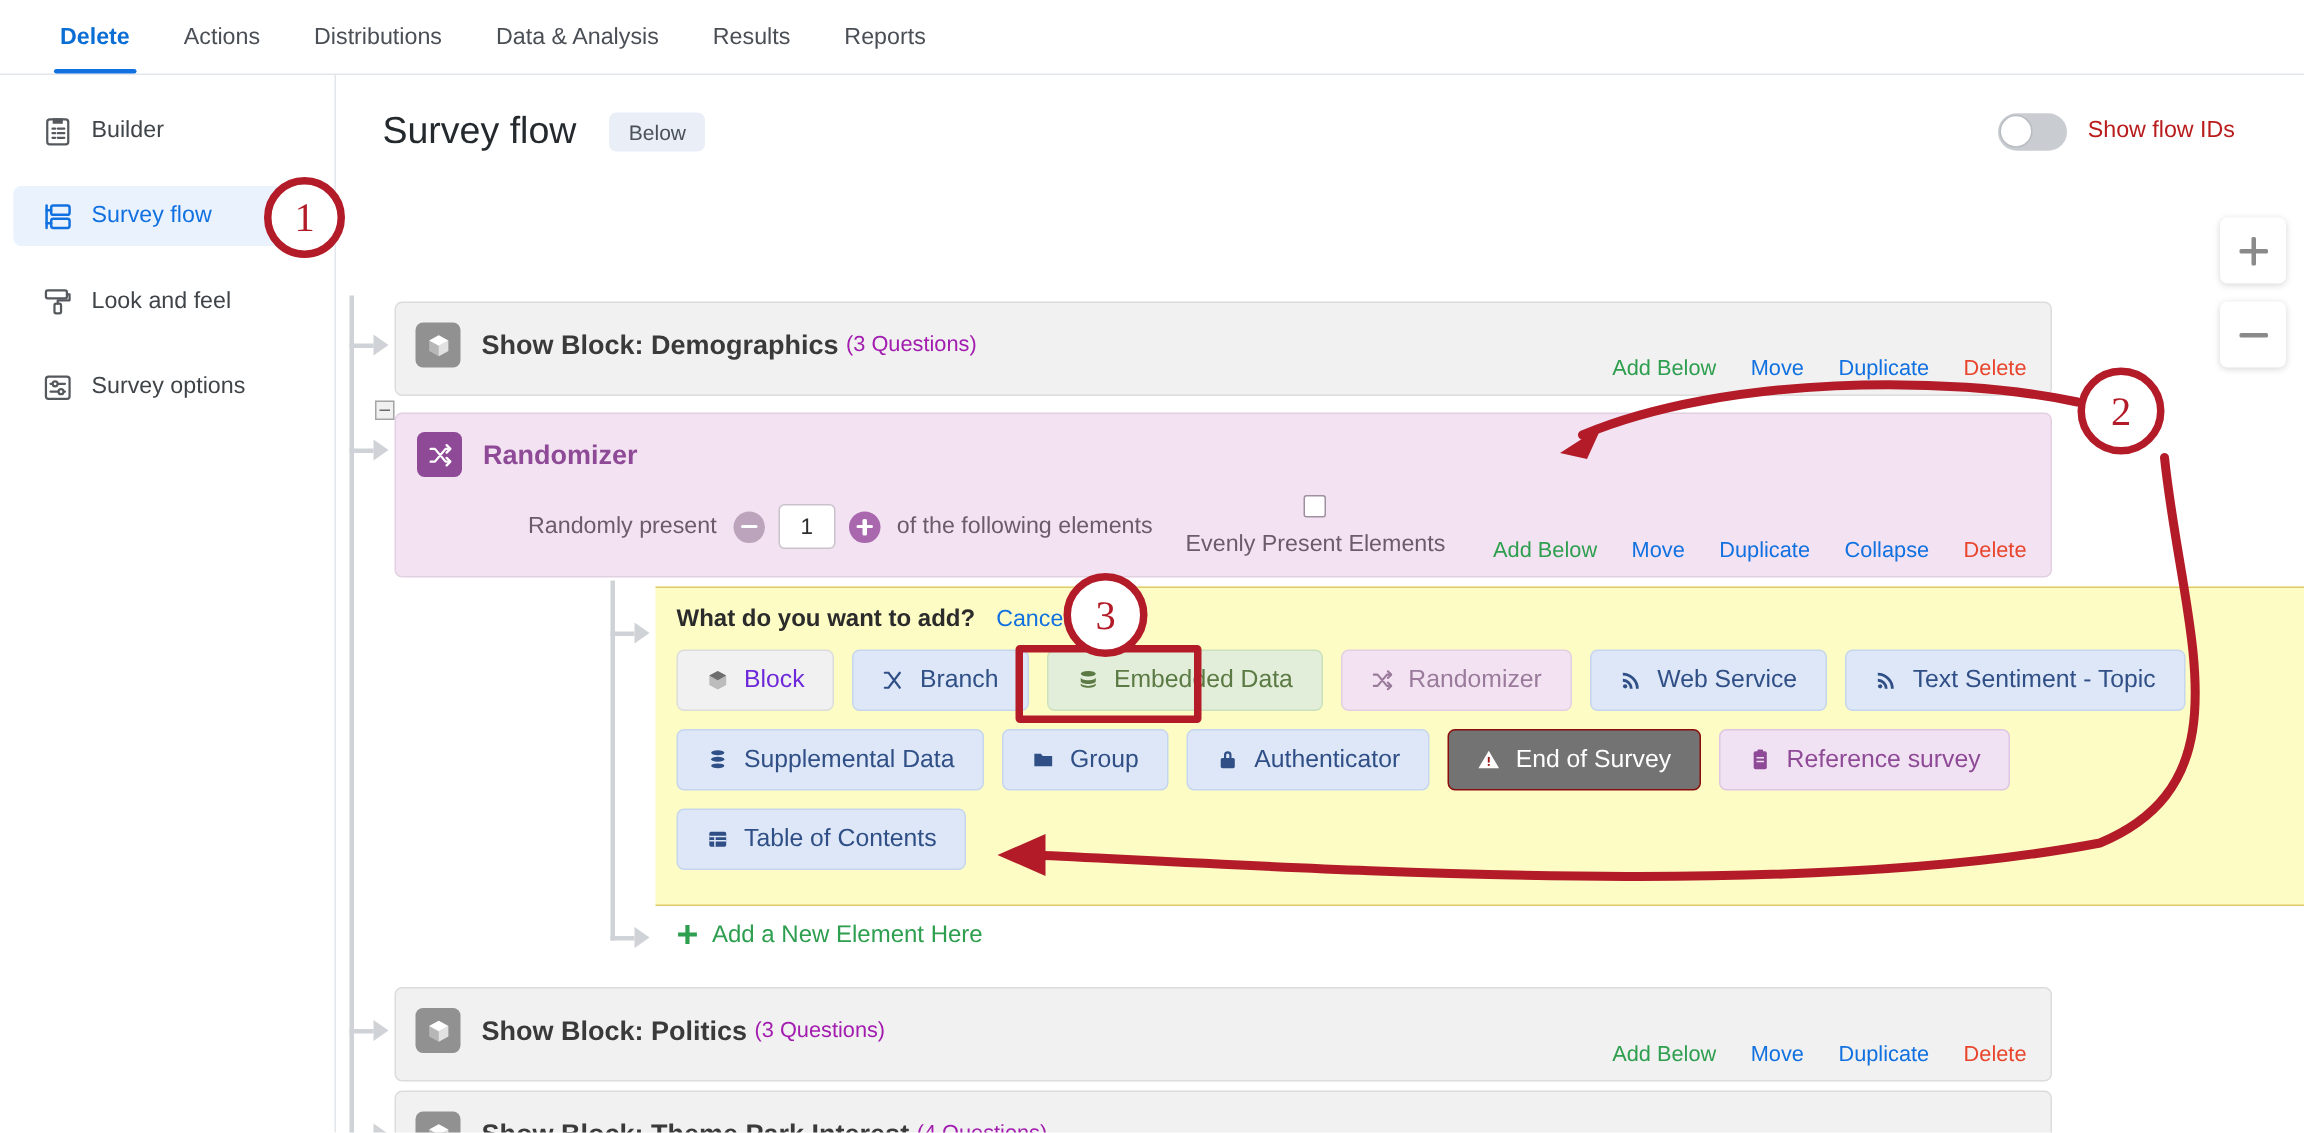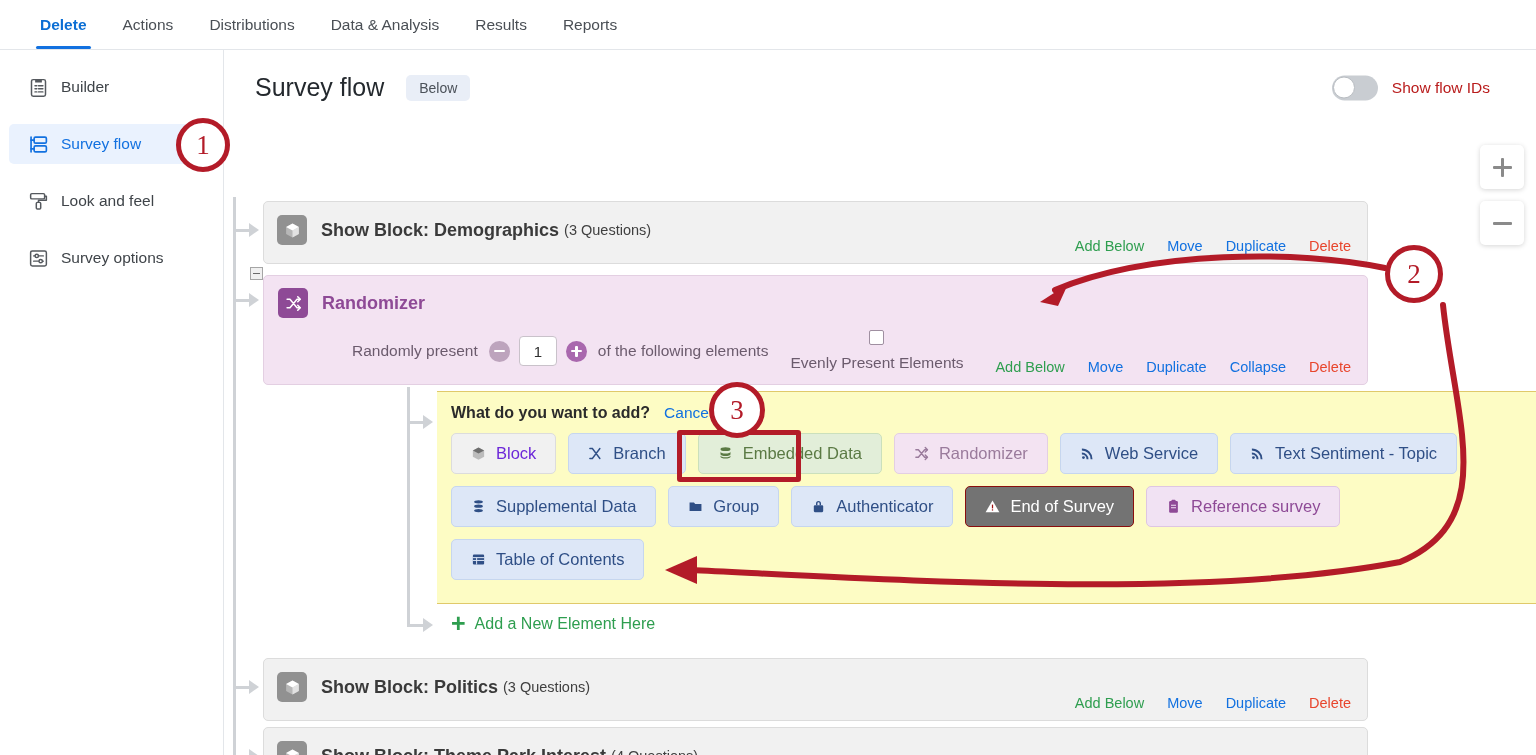--- a/index.html
+++ b/index.html
@@ -125,21 +125,21 @@
   .block-ico {
     width: 30px; height: 30px; border-radius: 5px;
     background: #919191;
     display: flex; align-items: center; justify-content: center;
     flex: 0 0 30px;
   }
   .block-title {
     margin-left: 14px;
     font-size: 18px; font-weight: bold; color: #3a3a3a;
   }
-  .block-qcount { font-size: 14.5px; color: #404040; font-weight: normal; margin-left: 5px; }
+  .block-qcount { font-size: 14.5px; color: #a21caf; font-weight: normal; margin-left: 5px; }
   .actions {
     position: absolute; right: 16px; bottom: 9px;
     display: flex; gap: 23px; font-size: 14.5px;
   }
   .act-add { color: #2e9e4f; cursor: pointer; }
   .act-blue { color: #1271e0; cursor: pointer; }
   .act-del { color: #e8452c; cursor: pointer; }
 
   
   .rand-card {

